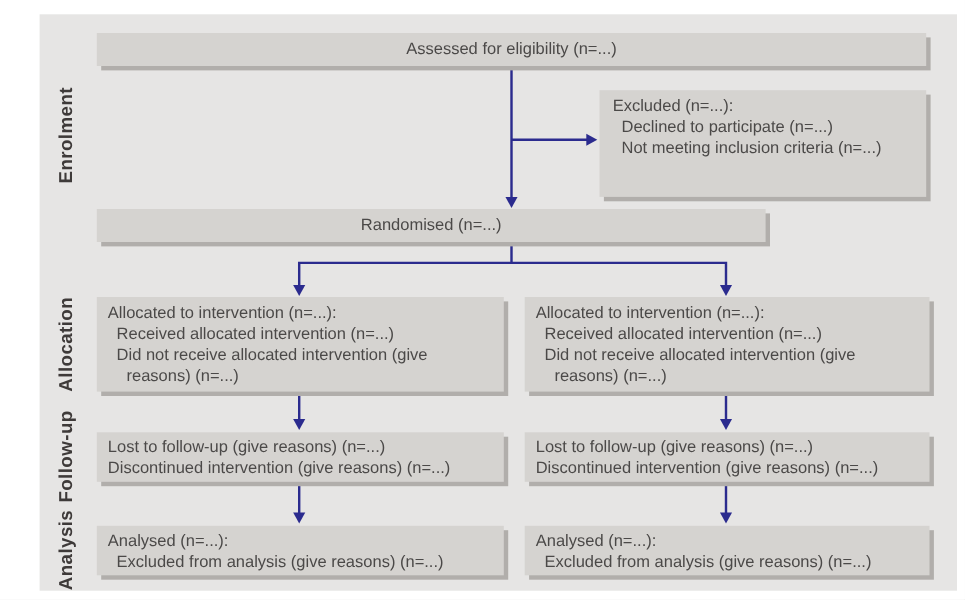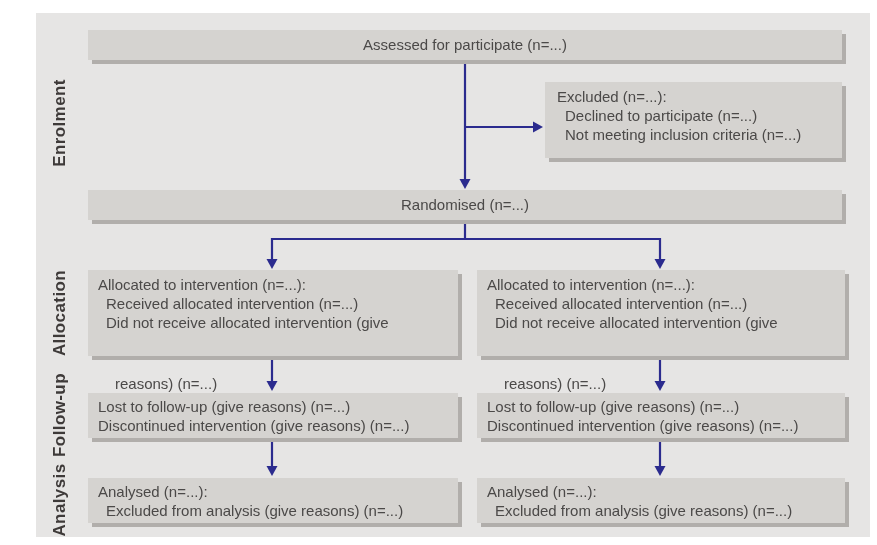--- a/index.html
+++ b/index.html
@@ -42,21 +42,21 @@
     box-sizing:border-box;
     background:var(--box-fill);
     box-shadow:4px 4px 0 var(--box-shadow);
     color:var(--box-text);
     font-size:15px;line-height:19px;
     padding:5px 10px;
   }
   .box.center{text-align:center;padding:5px 0;line-height:20px;}
   .ln{white-space:nowrap;}
   .ind1{padding-left:8px;}
-  .ind2{padding-left:17px;margin-top:42px;}
+  .ind2{padding-left:17px;}
 </style>
 </head>
 <body>
 
 <div class="canvas">
 
   <div class="panel"></div>
 
   <div class="vlabel" style="top:123px;">Enrolment</div>
   <div class="vlabel" style="top:313px;">Allocation</div>
@@ -80,30 +80,30 @@
     <line x1="660" y1="356" x2="660" y2="382"></line>
     <polygon points="654.5,381 665.5,381 660,391"></polygon>
 
     <line x1="272" y1="438" x2="272" y2="467"></line>
     <polygon points="266.5,466 277.5,466 272,476"></polygon>
     <line x1="660" y1="438" x2="660" y2="467"></line>
     <polygon points="654.5,466 665.5,466 660,476"></polygon>
   </svg>
 
   <div class="box center" style="left:88px;top:30px;width:754px;height:30px;">
-    <span class="ln">Assessed for participate (n=...)</span>
+    <span class="ln">Assessed for eligibility (n=...)</span>
   </div>
 
-  <div class="box" style="left:545px;top:82px;width:297px;height:76px;padding-left:12px;">
+  <div class="box" style="left:545px;top:82px;width:297px;height:97px;padding-left:12px;">
     <div class="ln">Excluded (n=...):</div>
     <div class="ln ind1">Declined to participate (n=...)</div>
     <div class="ln ind1">Not meeting inclusion criteria (n=...)</div>
   </div>
 
-  <div class="box center" style="left:88px;top:190px;width:754px;height:30px;">
+  <div class="box center" style="left:88px;top:190px;width:608px;height:30px;">
     <span class="ln">Randomised (n=...)</span>
   </div>
 
   <div class="box" style="left:88px;top:270px;width:370px;height:86px;">
     <div class="ln">Allocated to intervention (n=...):</div>
     <div class="ln ind1">Received allocated intervention (n=...)</div>
     <div class="ln ind1">Did not receive allocated intervention (give</div>
     <div class="ln ind2">reasons) (n=...)</div>
   </div>
 

